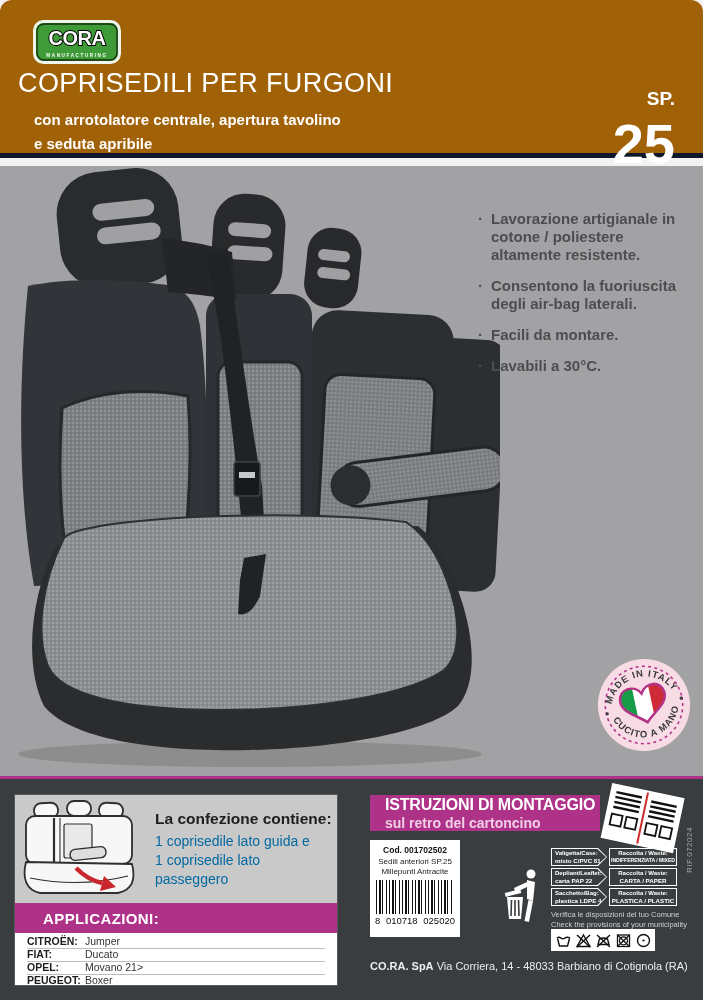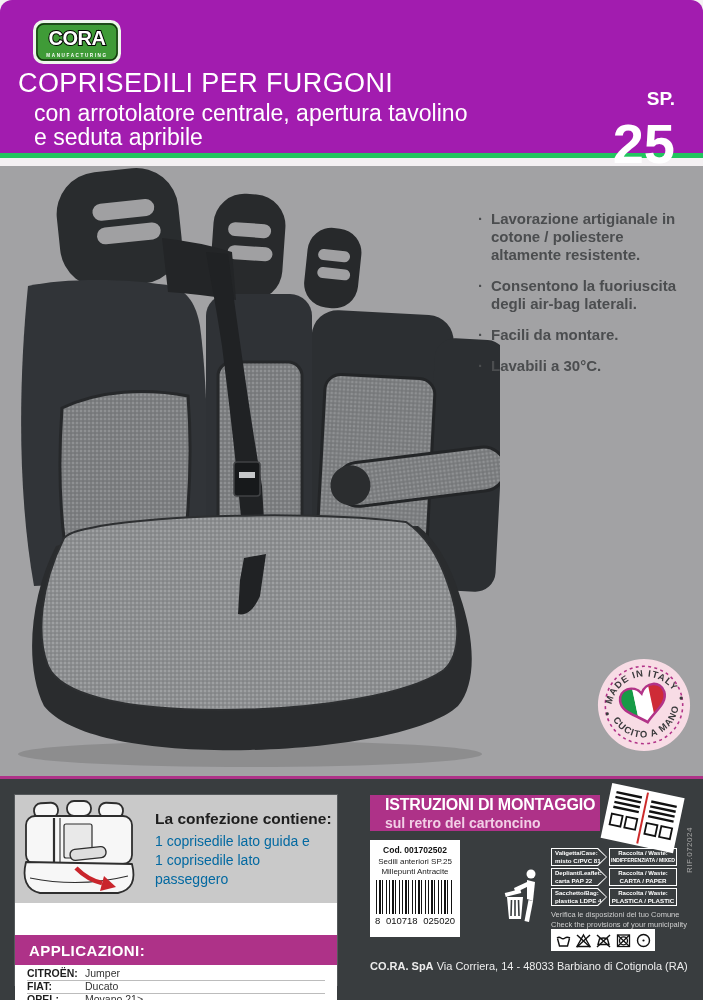--- a/index.html
+++ b/index.html
@@ -1,24 +1,24 @@
 <!DOCTYPE html>
 <html><head>
 <meta charset="utf-8">
 <style>
   html,body{margin:0;padding:0;background:#e9e7e8;}
   .poster{position:relative;width:703px;height:1000px;background:#f4f1f3;overflow:hidden;
           font-family:"Liberation Sans",sans-serif;}
   
-  .hdr{position:absolute;left:0;top:0;width:703px;height:153px;background:#a21caf;
-       border-radius:12px 12px 0 0;border-bottom:5px solid #22c55e;}
+  .hdr{position:absolute;left:0;top:0;width:703px;height:153px;background:#a16207;
+       border-radius:12px 12px 0 0;border-bottom:5px solid #0f172a;}
   .logo-svg{position:absolute;left:33px;top:20px;}
   .hdr-title{position:absolute;left:18px;top:68px;color:#fff;font-size:27px;font-weight:400;
              letter-spacing:.4px;white-space:nowrap;}
-  .hdr-sub{position:absolute;left:34px;top:101px;color:#fff;font-size:23px;font-weight:400;line-height:24px;}
+  .hdr-sub{position:absolute;left:34px;top:108px;color:#fff;font-size:15px;font-weight:700;line-height:24px;}
   .sp{position:absolute;right:28px;top:88px;display:flex;align-items:flex-end;color:#fff;flex-direction:column;}
   .sp-label{font-size:19px;font-weight:800;margin-bottom:8px;}
   .sp-num{font-size:56px;font-weight:700;line-height:52px;}
   
   .photo{position:absolute;left:0;top:166px;width:703px;height:610px;background:#a2a2a4;}
   .seats-svg{position:absolute;left:0;top:0;}
   .features{position:absolute;left:478px;top:44px;width:216px;}
   .feat{position:relative;padding-left:13px;margin-bottom:13px;font-size:15px;font-weight:700;
         color:#4b4d4f;line-height:18px;}
   .feat .dot{position:absolute;left:0;top:0;font-weight:900;}
@@ -27,22 +27,22 @@
   .sep{position:absolute;left:0;top:776px;width:703px;height:3px;background:#ae3288;}
   
   .ftr{position:absolute;left:0;top:779px;width:703px;height:221px;background:#393d3f;}
   .pack-box{position:absolute;left:15px;top:16px;width:322px;height:190px;background:#fff;
             box-shadow:0 0 0 1px #55595b;}
   .pack-gray{position:relative;height:108px;background:#c9c9c9;}
   .pack-art{position:absolute;left:5px;top:5px;}
   .pack-text{position:absolute;left:140px;top:15px;width:178px;}
   .pack-title{font-size:15.5px;font-weight:800;color:#1e1e1e;margin-bottom:4px;}
   .pack-line{font-size:14px;color:#0369a1;line-height:19px;}
-  .apps-bar{height:30px;background:#ae3288;display:flex;align-items:center;padding-left:14px;
-            color:#fff;font-size:15px;font-weight:800;letter-spacing:.4px;margin-top:32px;}
+  .apps-bar{height:30px;background:#ae3288;display:flex;align-items:center;padding-left:28px;
+            color:#fff;font-size:15px;font-weight:800;letter-spacing:.4px;}
   .apps-list{height:52px;background:#fff;padding:3px 12px 0 12px;box-sizing:border-box;}
   .apps-row{display:flex;height:12px;line-height:11px;font-size:10.5px;border-bottom:1px solid #bcbcbc;}
   .apps-row:last-child{border-bottom:none;}
   .apps-brand{width:58px;font-weight:800;color:#1d1d1d;}
   .apps-model{color:#333;}
   
   .istr{position:absolute;left:370px;top:16px;width:230px;height:36px;background:#ae3288;
         display:flex;flex-direction:column;justify-content:center;padding-left:15px;box-sizing:border-box;}
   .istr-title{color:#fff;font-size:16px;font-weight:800;letter-spacing:-.2px;white-space:nowrap;}
   .istr-sub{color:#f2cfe6;font-size:14px;font-weight:600;margin-top:1px;white-space:nowrap;}

